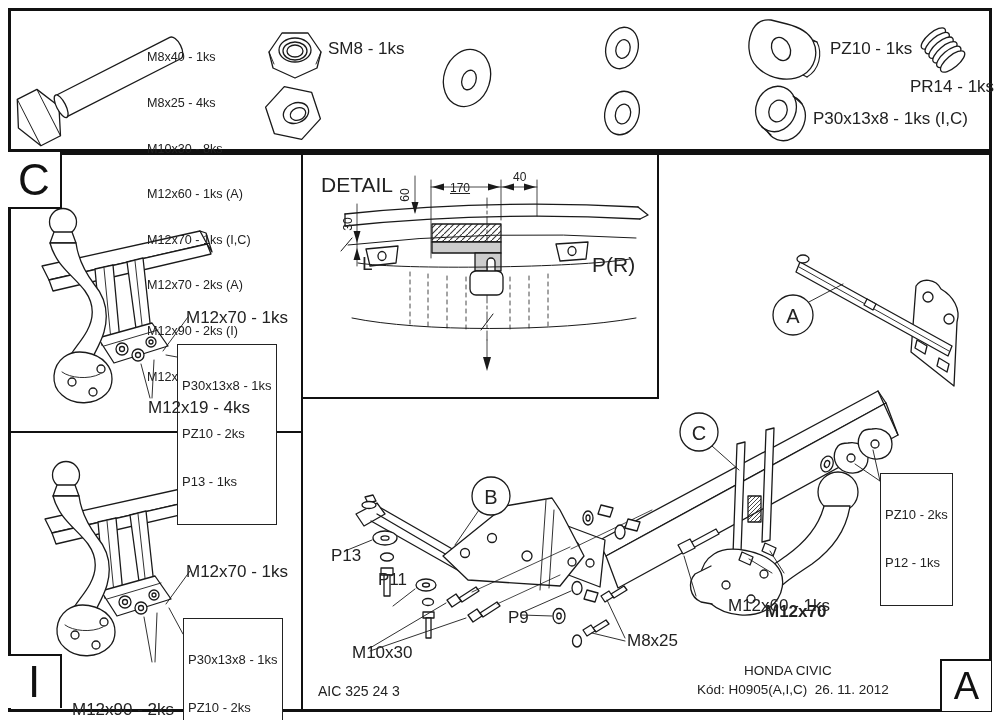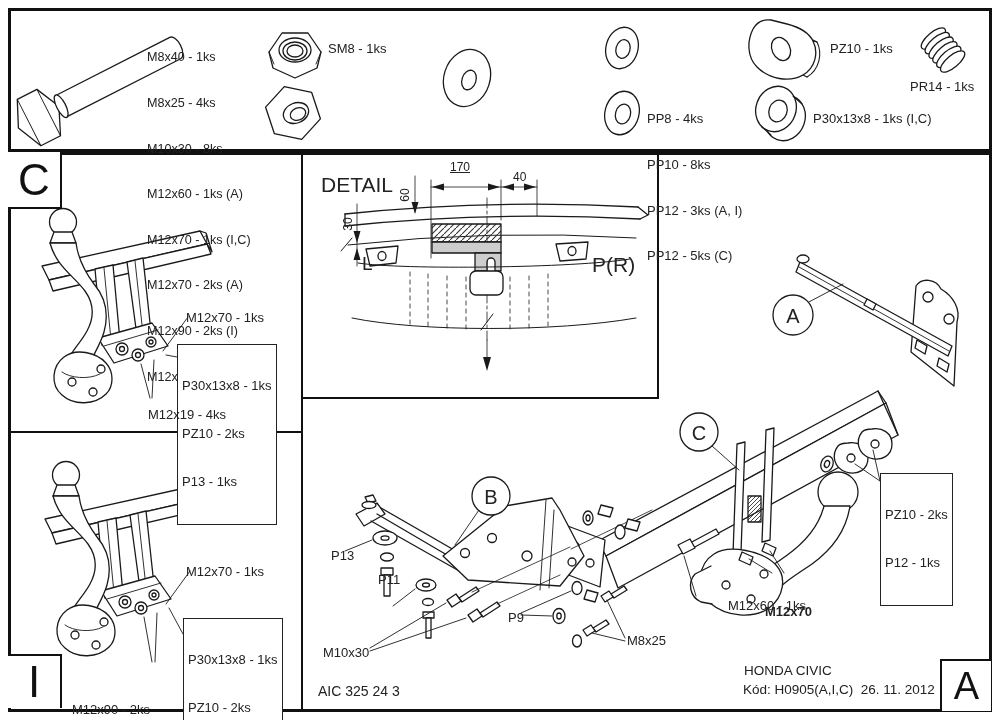--- a/index.html
+++ b/index.html
@@ -2,21 +2,21 @@
 <html><head>
 <meta charset="utf-8">
 <style>
   html,body{margin:0;padding:0;background:#fff;}
   #stage{position:relative;width:1000px;height:720px;background:#fff;overflow:hidden;
          font-family:"Liberation Sans", sans-serif;color:#222;}
   .frame{position:absolute;border:3px solid #111;background:transparent;}
   .subframe{position:absolute;border:2px solid #111;}
   .vline{position:absolute;background:#111;}
   .hline{position:absolute;background:#111;}
-  .lbl{position:absolute;font-size:13px;line-height:15.2px;white-space:pre;color:#222;}
+  .lbl{position:absolute;font-size:17px;line-height:15.2px;white-space:pre;color:#222;}
   .sm{font-size:12.6px;}
   .lbl.list div{white-space:pre;}
   .pbox{position:absolute;border:1.5px solid #222;background:#fff;padding:1px 4px 2px 4px;
         font-size:13px;line-height:16px;white-space:pre;}
   .letterbox{position:absolute;display:flex;align-items:center;justify-content:center;
              font-size:44px;font-weight:400;color:#111;background:#fff;}
   .callout{position:absolute;transform:translate(-50%,-50%);font-size:20px;color:#222;}
   .rot{position:absolute;transform:translate(-50%,-50%) rotate(-90deg);font-size:12px;}
   .dim{position:absolute;font-size:12px;}
   .big{font-size:21px;}
@@ -285,71 +285,65 @@
     <div>M8x40 - 1ks</div>
     <div>M8x25 - 4ks</div>
     <div>M10x30 - 8ks</div>
     <div>M12x60 - 1ks (A)</div>
     <div>M12x70 - 1ks (I,C)</div>
     <div>M12x70 - 2ks (A)</div>
     <div>M12x90 - 2ks (I)</div>
     <div>M12x19 - 4ks (C)</div>
   </div>
   <div class="lbl txt" style="left:328px;top:41px;">SM8 - 1ks</div>
-  <div class="lbl list txt" style="left:647px;top:81px;">
-    <div>PP8 - 4ks</div>
-    <div>PP10 - 8ks</div>
-    <div>PP12 - 3ks (A, I)</div>
-    <div>PP12 - 5ks (C)</div>
-  </div>
   <div class="lbl txt" style="left:830px;top:41px;">PZ10 - 1ks</div>
   <div class="lbl txt" style="left:910px;top:79px;">PR14 - 1ks</div>
   <div class="lbl txt" style="left:813px;top:111px;">P30x13x8 - 1ks (I,C)</div>
 
   <div class="letterbox txt" style="left:8px;top:152px;width:52px;height:55px;border-right:2px solid #111;border-bottom:2px solid #111;">C</div>
   <div class="letterbox txt" style="left:8px;top:654px;width:52px;height:52px;border-right:2px solid #111;border-top:2px solid #111;">I</div>
 
   <div class="lbl txt" style="left:186px;top:310px;">M12x70 - 1ks</div>
   <div class="pbox txt" style="left:177px;top:344px;">
     <div>P30x13x8 - 1ks</div>
     <div>PZ10 - 2ks</div>
     <div>P13 - 1ks</div>
   </div>
-  <div class="lbl txt" style="left:148px;top:400px;margin-top:7px;">M12x19 - 4ks</div>
+  <div class="lbl txt" style="left:148px;top:400px;">M12x19 - 4ks</div>
 
   <div class="lbl txt" style="left:186px;top:564px;">M12x70 - 1ks</div>
   <div class="pbox txt" style="left:183px;top:618px;">
     <div>P30x13x8 - 1ks</div>
     <div>PZ10 - 2ks</div>
     
   </div>
   <div class="lbl txt" style="left:72px;top:666px;margin-top:36px;">M12x90 - 2ks</div>
 
   <div class="lbl big txt" style="left:321px;top:177px;">DETAIL</div>
-  <div class="dim txt" style="left:450px;top:160px;text-decoration:underline;">170</div>
+  <div class="dim txt" style="left:450px;top:181px;text-decoration:underline;">170</div>
   <div class="dim txt" style="left:513px;top:170px;">40</div>
   <div class="rot txt" style="left:405px;top:195px;">60</div>
   <div class="rot txt" style="left:348px;top:224px;">30</div>
   <div class="lbl txt" style="left:362px;top:256px;font-size:19px;">L</div>
   <div class="lbl big txt" style="left:592px;top:257px;">P(R)</div>
 
   <div class="callout txt" style="left:793px;top:316px;">A</div>
   <div class="callout txt" style="left:491px;top:497px;">B</div>
   <div class="callout txt" style="left:699px;top:433px;">C</div>
 
   <div class="lbl txt" style="left:331px;top:548px;text-align:center;">P13</div>
   <div class="lbl txt" style="left:378px;top:572px;">P11</div>
   <div class="lbl txt" style="left:508px;top:610px;">P9</div>
-  <div class="lbl txt" style="left:323px;top:645px;text-align:center;">M10x30</div>
+  <div class="lbl txt" style="left:352px;top:645px;text-align:center;">M10x30</div>
   <div class="lbl txt" style="left:627px;top:633px;">M8x25</div>
   <div class="lbl txt" style="left:728px;top:598px;text-align:center;">M12x60 - 1ks</div>
   <div class="lbl txt" style="left:765px;top:604px;font-weight:bold;">M12x70</div>
   <div class="pbox txt" style="left:880px;top:473px;">
     <div>PZ10 - 2ks</div>
     <div>P12 - 1ks</div>
   </div>
 
   <div class="lbl txt" style="left:318px;top:684px;font-size:14px;">AIC 325 24 3</div>
   <div class="lbl txt" style="left:744px;top:663px;font-size:13.5px;">HONDA CIVIC</div>
-  <div class="lbl txt" style="left:697px;top:682px;font-size:13.5px;margin-left:46px;">Kód: H0905(A,I,C)  26. 11. 2012</div>
+  <div class="lbl txt" style="left:697px;top:682px;font-size:13.5px;">Kód: H0905(A,I,C)  26. 11. 2012</div>
   <div class="letterbox txt" style="left:940px;top:659px;width:49px;height:50px;border-left:2px solid #111;border-top:2px solid #111;font-size:38px;">A</div>
 
 </div>
 
 </body></html>

